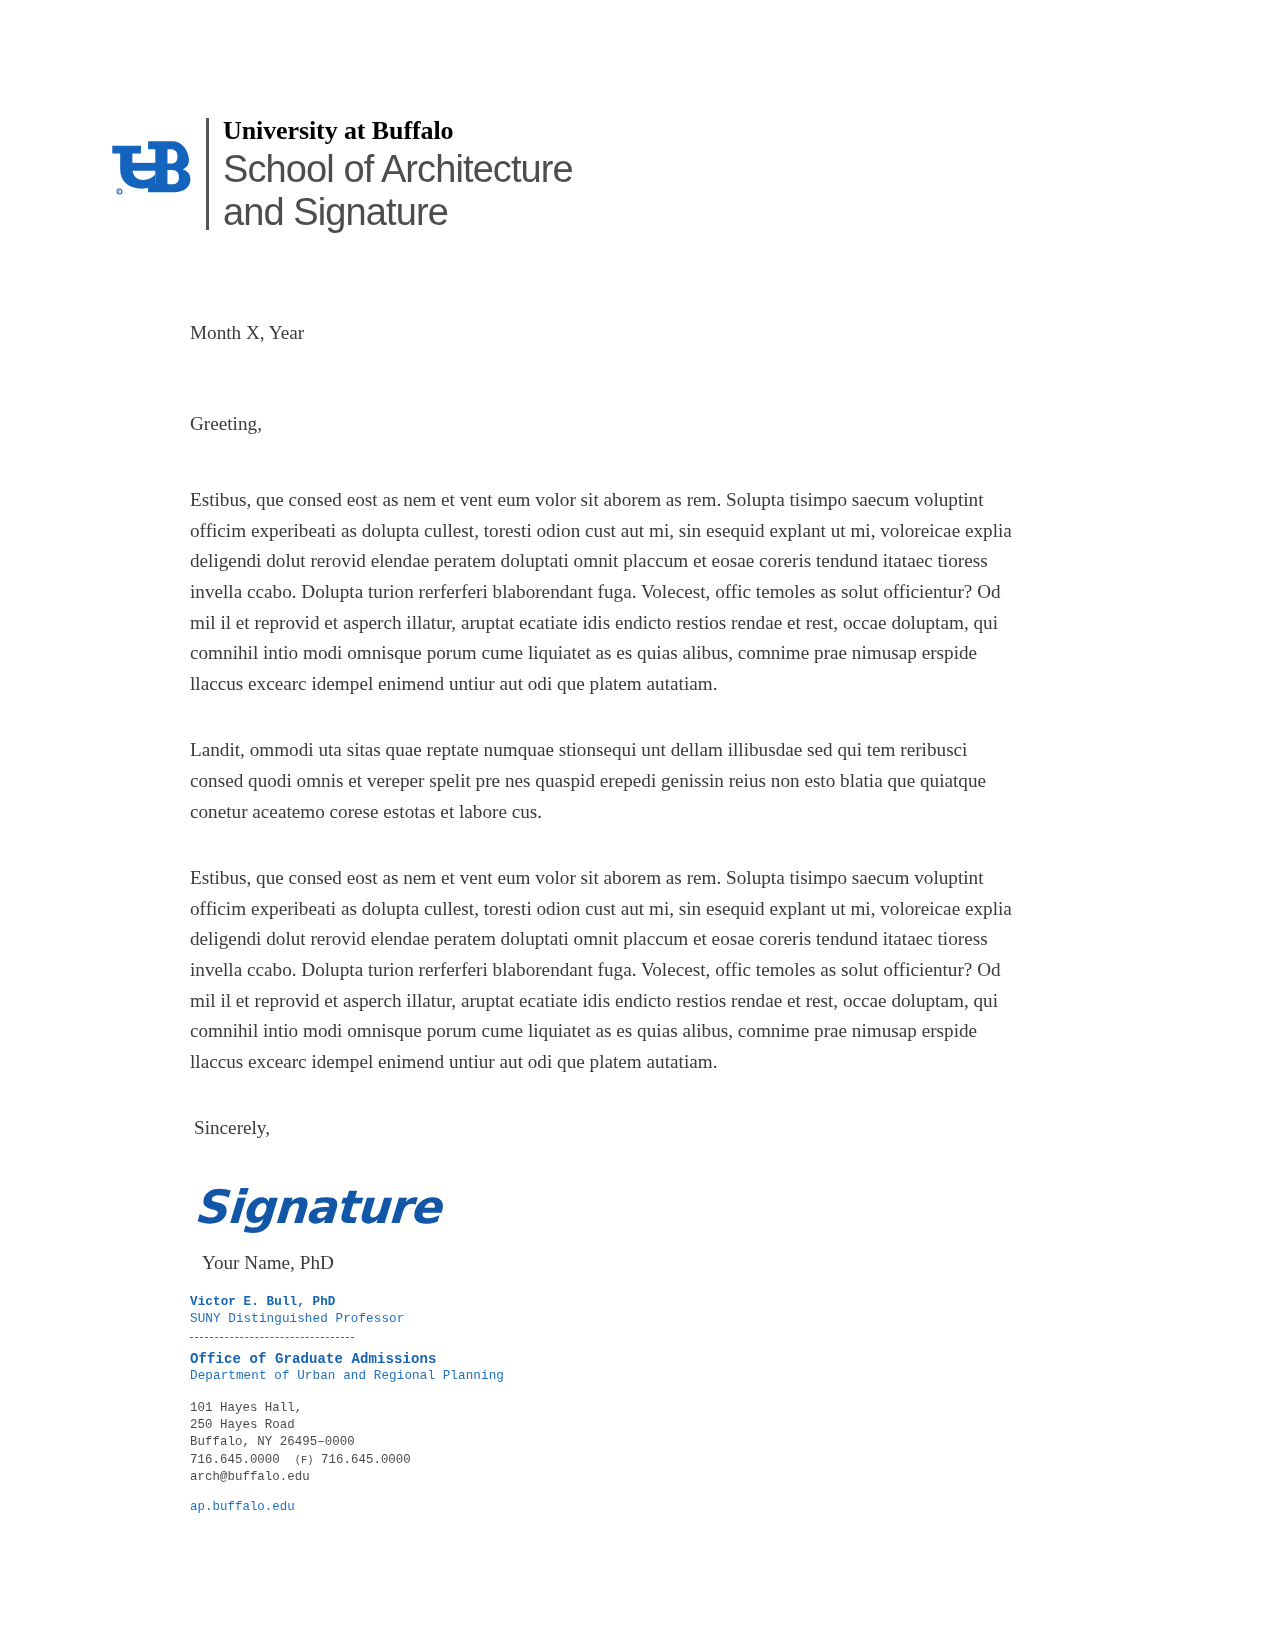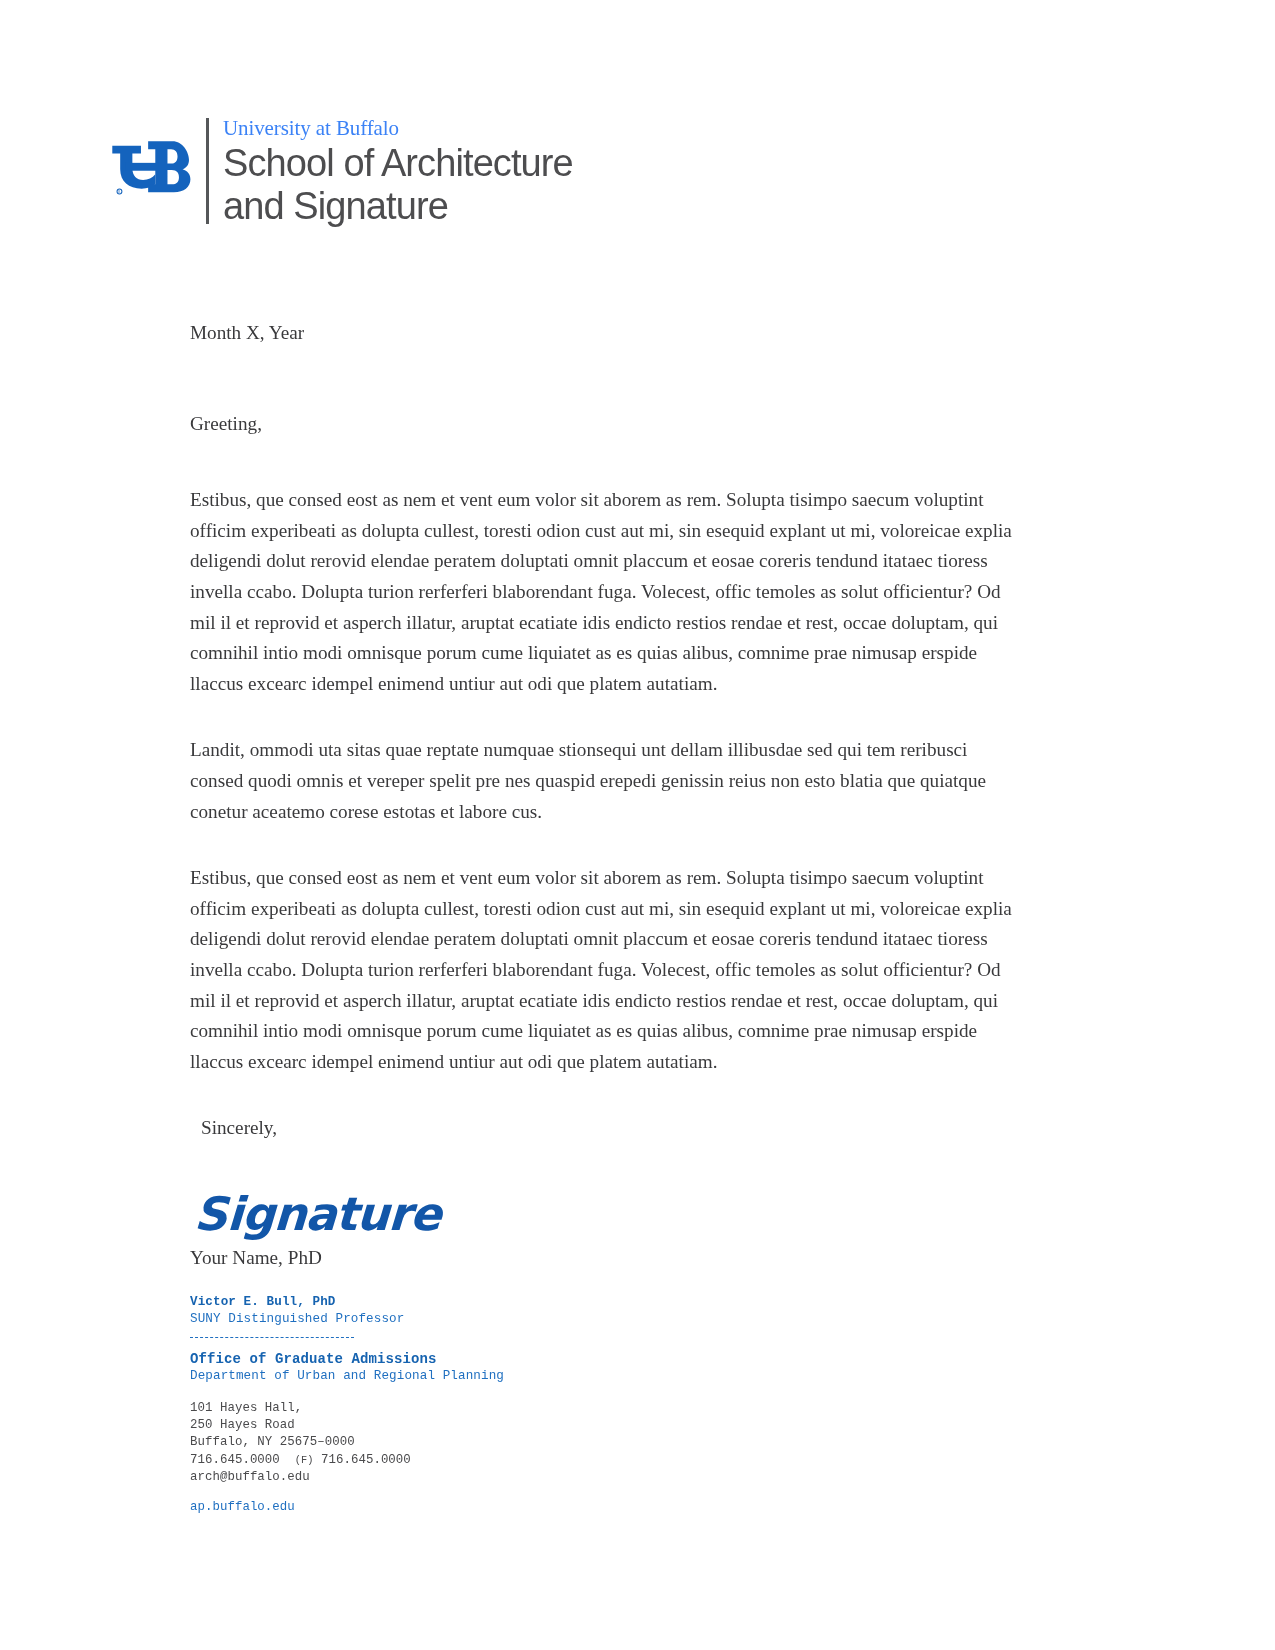--- a/index.html
+++ b/index.html
@@ -49,23 +49,23 @@
 
   .lockup-text {
     display: flex;
     flex-direction: column;
     justify-content: flex-start;
     padding-top: 4px;
   }
 
   .uni-name {
     font-family: "Liberation Serif", serif;
-    font-weight: normal;
-    font-size: 21px;
-    color: #3b82f6;
+    font-weight: bold;
+    font-size: 26px;
+    color: #000000;
     letter-spacing: -0.1px;
     line-height: 1.15;
     margin-bottom: 2px;
   }
 
   .unit-name {
     font-family: "Liberation Sans", sans-serif;
     font-size: 38px;
     color: #4d4d4f;
     line-height: 1.13;
@@ -86,38 +86,38 @@
   }
 
   .date-line { margin: 0 0 60px 0; }
   .greeting  { margin: 0 0 46px 0; }
 
   .para {
     margin: 0 0 36px 0;
     text-align: left;
   }
 
-  .closing { margin: 11px; }
+  .closing { margin: 4px; }
 
   .signature-script {
     font-family: "DejaVu Sans", sans-serif;
     font-style: italic;
     font-weight: bold;
     font-size: 46px;
     color: #1256a8;
     letter-spacing: -1px;
     line-height: 1;
     margin: 36px 0 6px 6px;
     transform: skewX(-6deg);
     transform-origin: left bottom;
     display: inline-block;
   }
 
   .signer-name {
-    margin: 0;
+    margin: 12px;
     font-size: 19.2px;
     color: #3a3a3c;
   }
 
   
   .footer {
     position: absolute;
     left: 190px;
     top: 1294px;
     width: 460px;
@@ -244,21 +244,21 @@
 
     <div class="dashed-rule"></div>
 
     <div class="footer-office">Office of Graduate Admissions</div>
 
     <div class="footer-dept">Department of Urban and Regional Planning</div>
 
     <div class="address-block">
       <span class="address-line">101 Hayes Hall,</span>
       <span class="address-line">250 Hayes Road</span>
-      <span class="address-line">Buffalo, NY 25675–0000</span>
+      <span class="address-line">Buffalo, NY 26495–0000</span>
       <span class="address-line"><span>716.645.0000</span><span>&nbsp; </span><span class="fax-marker">(F)</span><span>&nbsp;</span><span>716.645.0000</span></span>
       <span class="address-line">arch@buffalo.edu</span>
     </div>
 
     <a class="footer-url" href="#">ap.buffalo.edu</a>
   </div>
 
 </div>
 
 </body></html>

